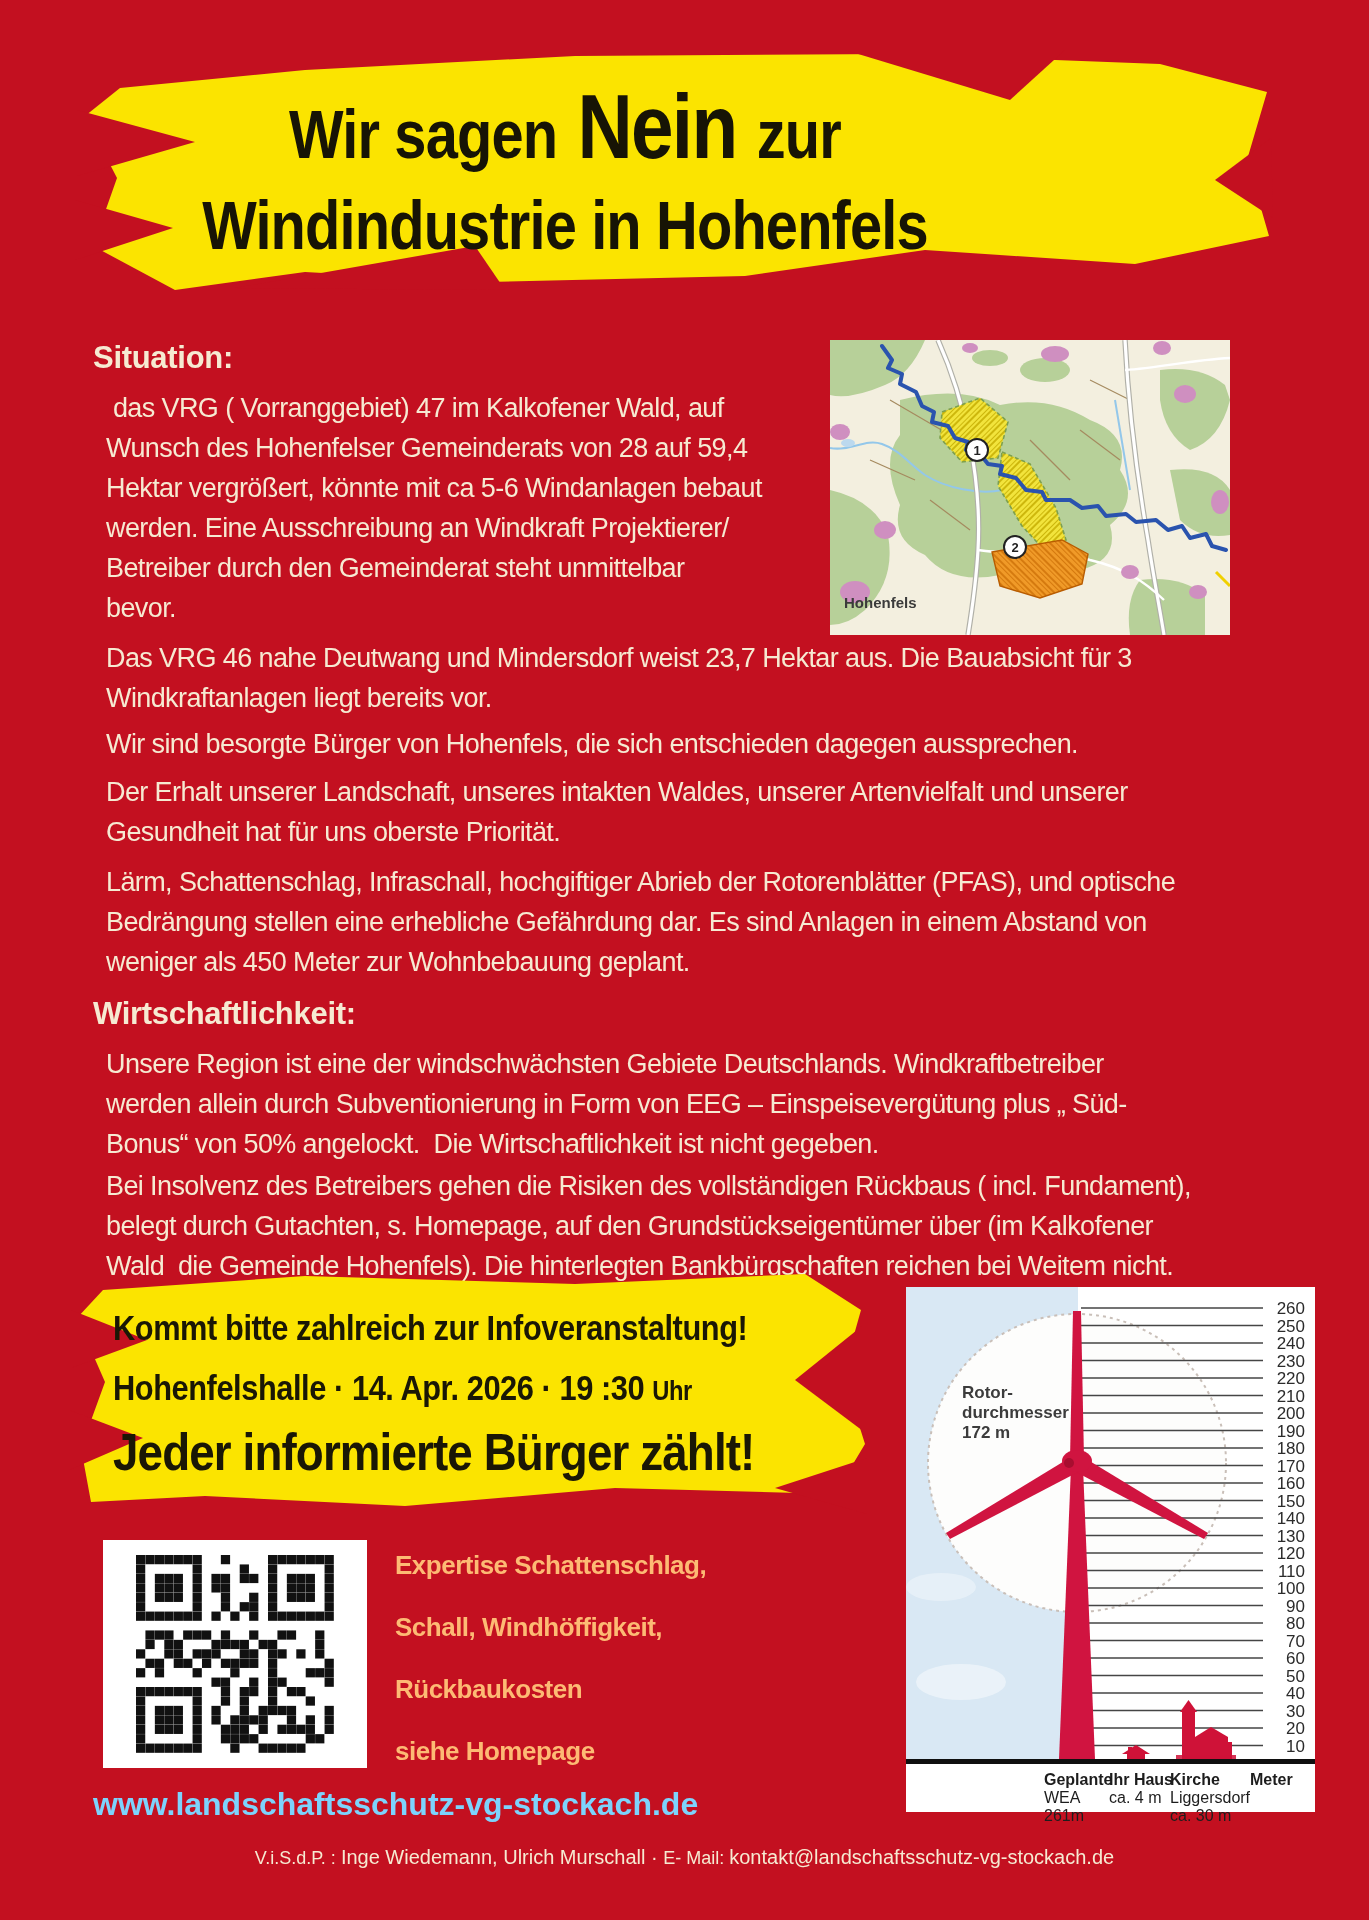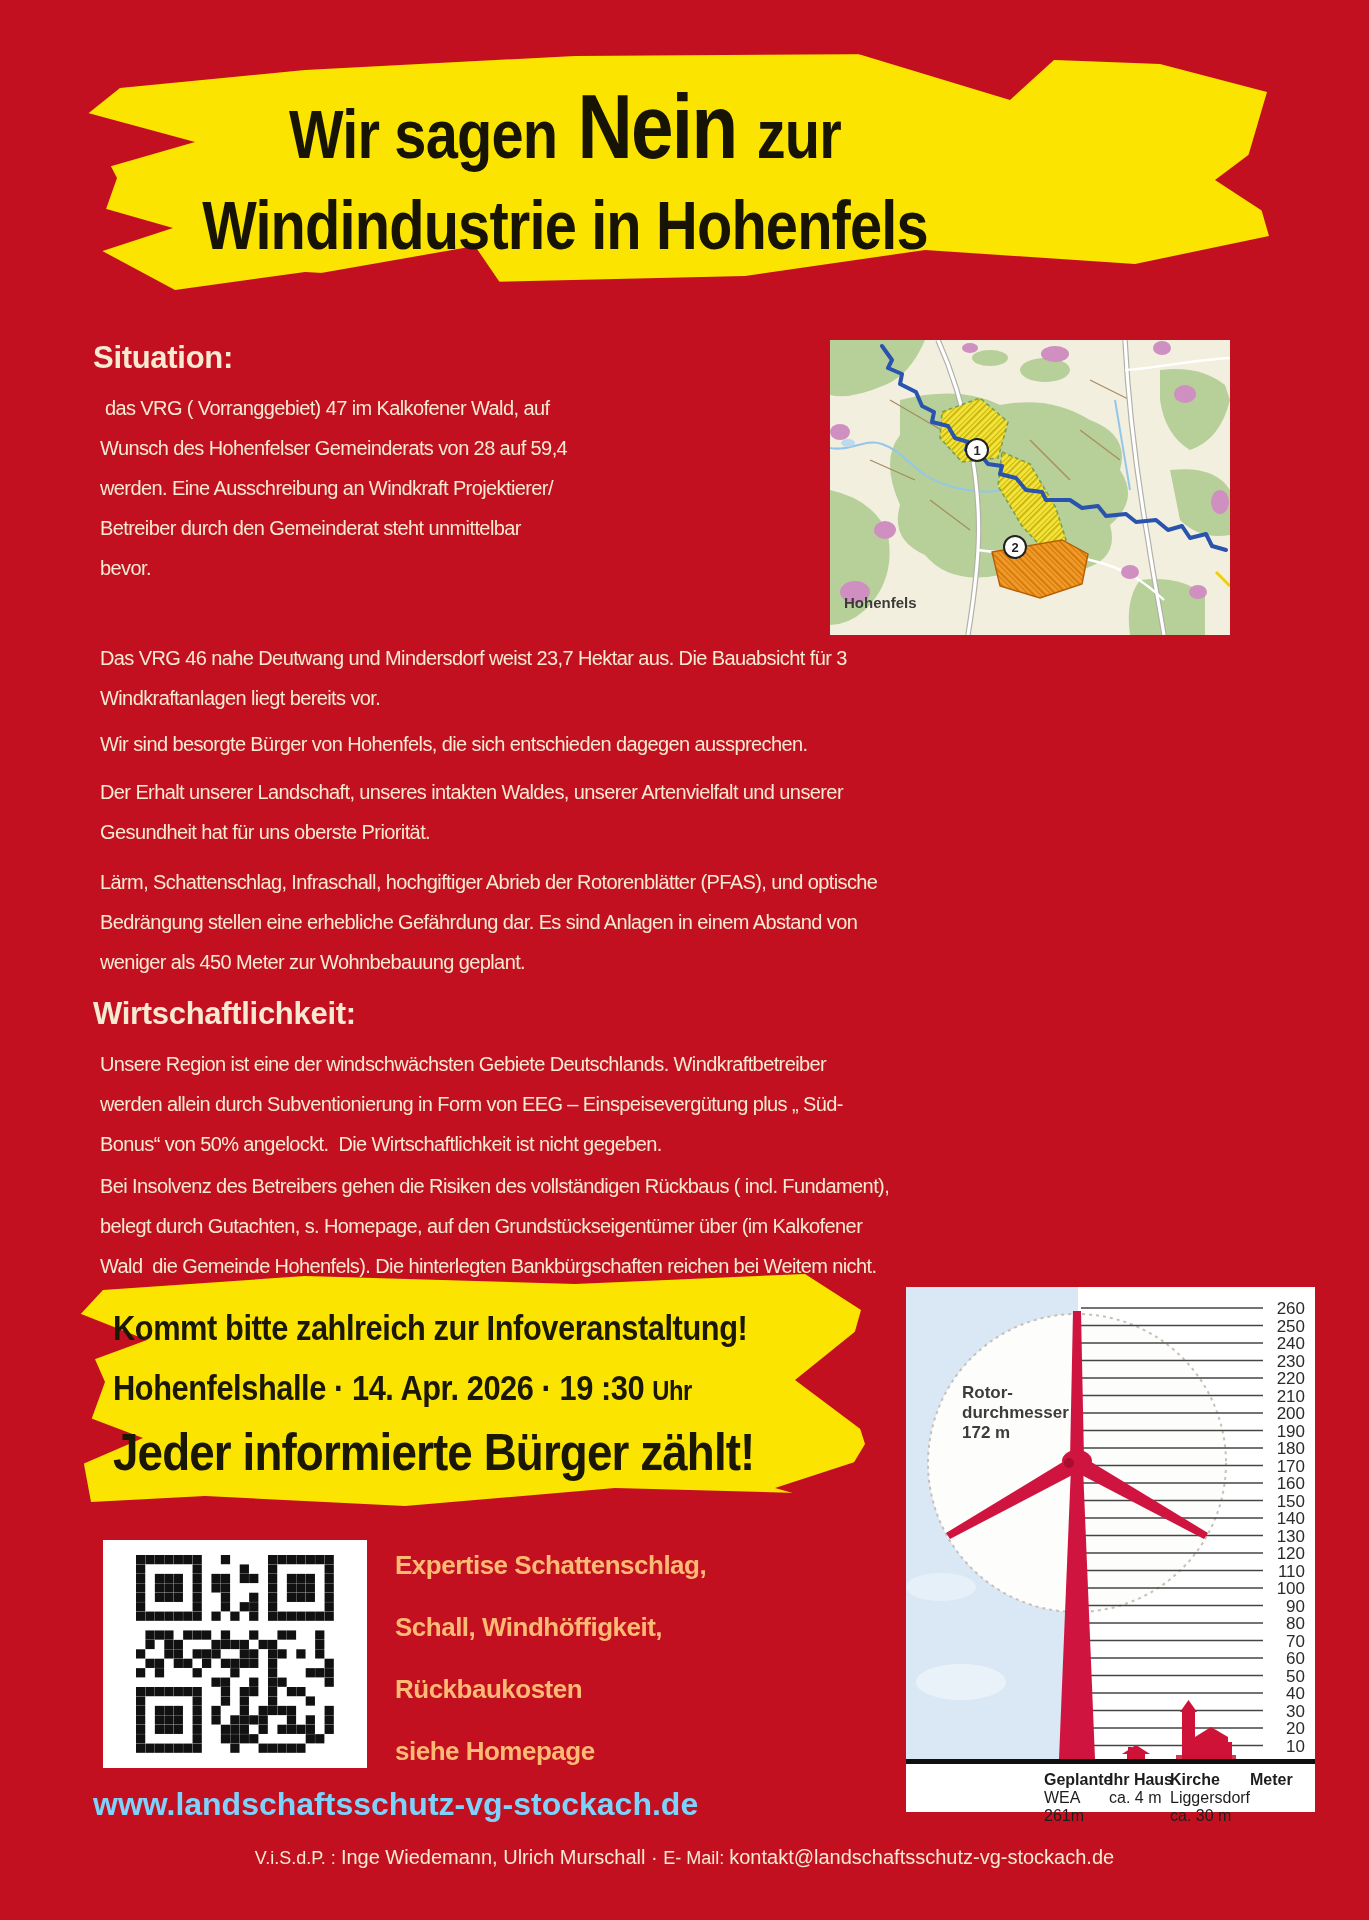--- a/index.html
+++ b/index.html
@@ -18,21 +18,21 @@
   .title-l1 .nein{font-size:90px; font-weight:800; letter-spacing:-2px; padding:0 6px;}
   .title-l2{font-size:68px; letter-spacing:-1px; margin-top:14px; white-space:nowrap;}
   .inv-wrap{position:absolute; left:113px; top:1308px; width:760px; z-index:2;
     color:#1a1705; transform:scaleX(.88); transform-origin:0 0;}
   .inv-l1{font-size:35px; font-weight:bold; letter-spacing:-.5px; white-space:nowrap;}
   .inv-l2{font-size:35px; font-weight:bold; letter-spacing:-.5px; margin-top:20px; white-space:nowrap;}
   .inv-l2 .uhr{font-size:27px;}
   .inv-l3{font-size:52px; font-weight:800; letter-spacing:-1px; margin-top:14px; white-space:nowrap;}
   
   .h-section{position:absolute; left:93px; font-size:31px; font-weight:bold; letter-spacing:-.3px;}
-  .para{position:absolute; left:100px; font-size:20px; letter-spacing:-.6px; line-height:40px;}
+  .para{position:absolute; left:106px; font-size:27px; letter-spacing:-.6px; line-height:40px;}
   .para > div{white-space:pre;}
   
   .qr-box{position:absolute; left:103px; top:1540px; width:264px; height:228px; background:#fff;}
   .expertise{position:absolute; left:395px; top:1534px; font-size:26px; font-weight:bold;
     line-height:62px; color:#fdba74; letter-spacing:-.5px;}
   .website{position:absolute; left:93px; top:1786px; font-size:32px; font-weight:800;
     color:#7dd3fc; letter-spacing:0px; white-space:nowrap;}
   .imprint{position:absolute; left:0; top:1846px; width:1369px; text-align:center; color:#f6ead2; white-space:nowrap;}
   .imprint .small{font-size:18px;}
   .imprint .big{font-size:20px;}
@@ -143,20 +143,21 @@
       <circle cx="185" cy="207" r="11" fill="#ffffff" stroke="#222222" stroke-width="2"></circle>
       <text x="185" y="212" font-size="13" font-weight="bold" fill="#222" text-anchor="middle">2</text>
     </g>
     <text x="14" y="268" font-size="15" font-weight="bold" fill="#3b3b3b">Hohenfels</text>
   </svg>
 
   <div class="h-section" style="top:340px;">Situation:</div>
   <div class="para" style="top:388px; width:730px;">
       <div> das VRG ( Vorranggebiet) 47 im Kalkofener Wald, auf</div>
       <div>Wunsch des Hohenfelser Gemeinderats von 28 auf 59,4</div>
+      <div>Hektar vergrößert, könnte mit ca 5-6 Windanlagen bebaut</div>
       <div>werden. Eine Ausschreibung an Windkraft Projektierer/</div>
       <div>Betreiber durch den Gemeinderat steht unmittelbar</div>
       <div>bevor.</div>
     </div>
   <div class="para" style="top:638px;">
       <div>Das VRG 46 nahe Deutwang und Mindersdorf weist 23,7 Hektar aus. Die Bauabsicht für 3</div>
       <div>Windkraftanlagen liegt bereits vor.</div>
     </div>
   <div class="para" style="top:724px;">
       <div>Wir sind besorgte Bürger von Hohenfels, die sich entschieden dagegen aussprechen.</div>

